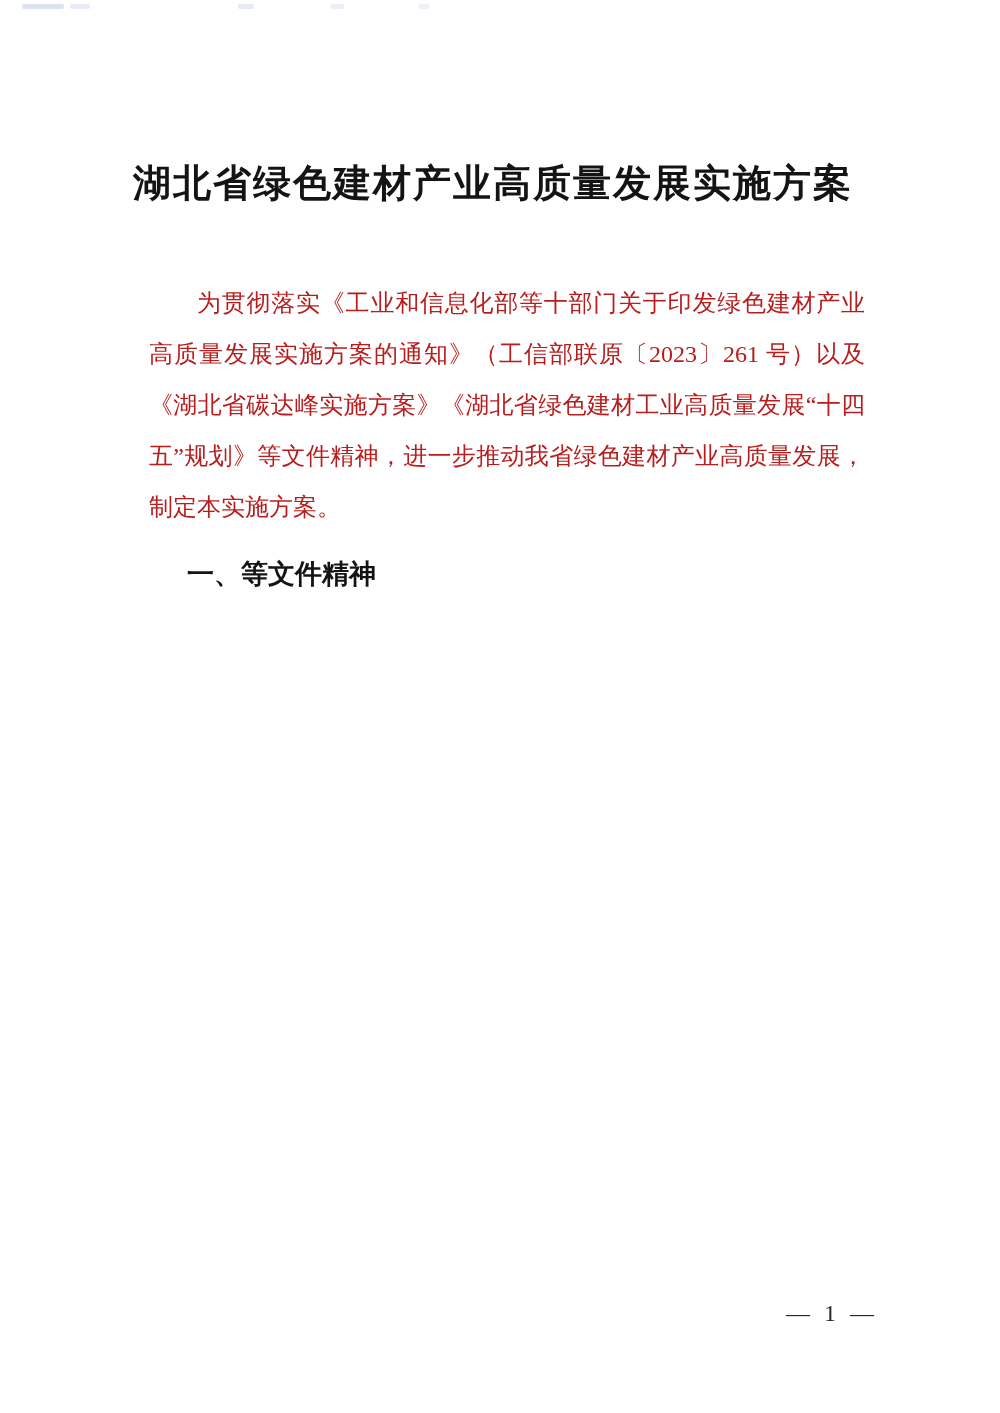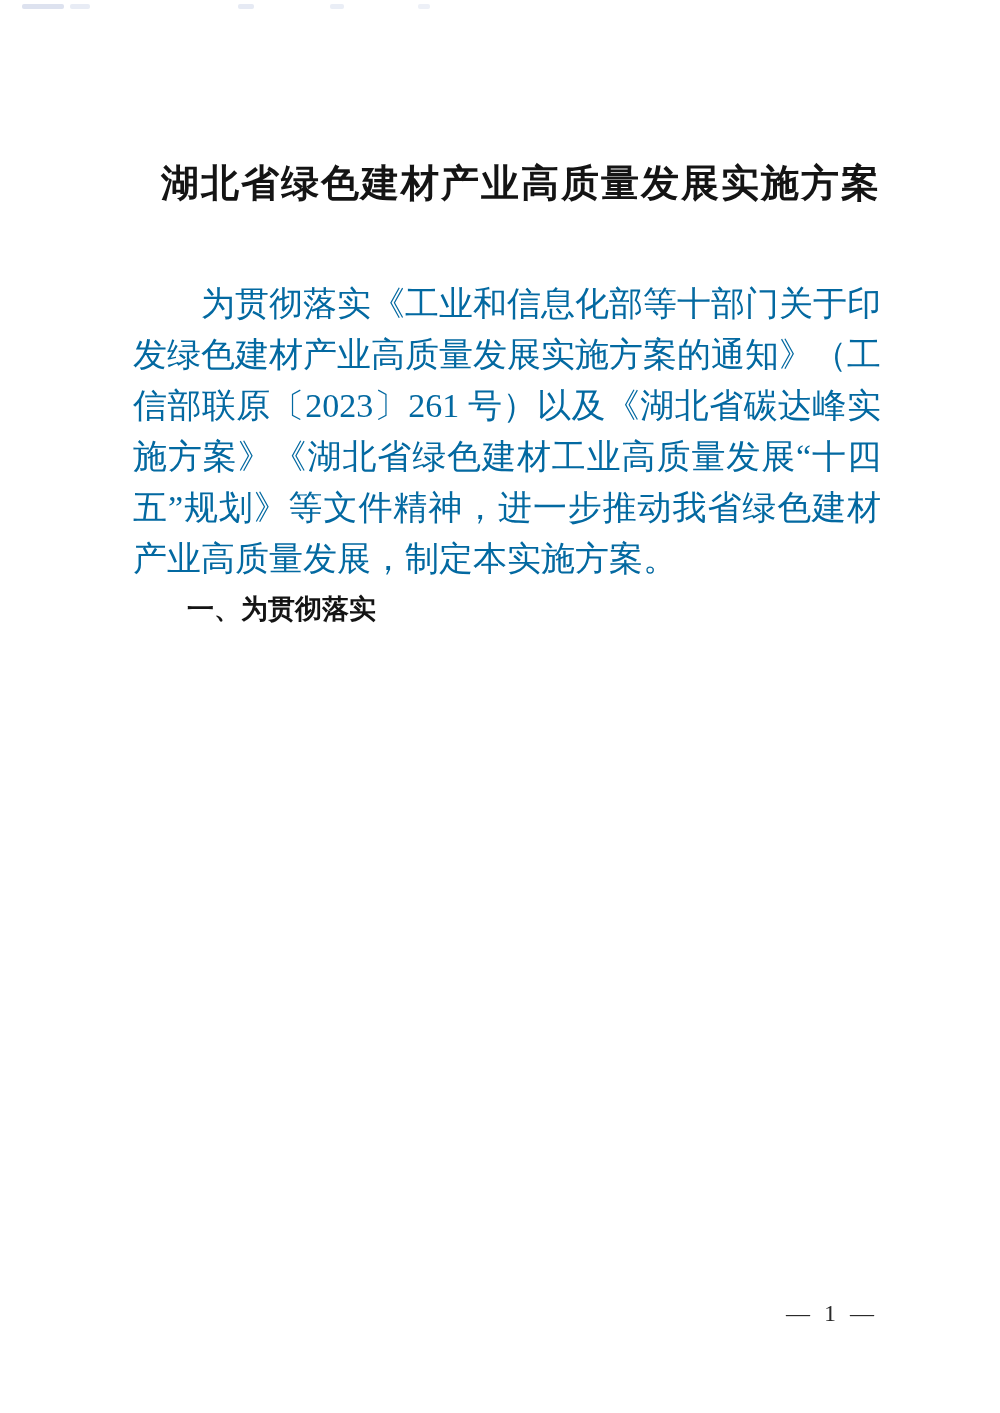--- a/index.html
+++ b/index.html
@@ -35,37 +35,37 @@
     background: #dde2ef;
   }
   .scan-artifacts .m1 { left: 22px;  width: 42px; }
   .scan-artifacts .m2 { left: 70px;  width: 20px; background:#e8ecf5; }
   .scan-artifacts .m3 { left: 238px; width: 16px; background:#e6eaf4; }
   .scan-artifacts .m4 { left: 330px; width: 14px; background:#eaeef6; }
   .scan-artifacts .m5 { left: 418px; width: 12px; background:#edf0f7; }
 
   .doc-title {
     margin: 158px 0 0 0;
-    text-align: right;
+    text-align: left;
     font-family: "Liberation Sans", "DejaVu Sans", sans-serif;
     font-weight: 700;
     font-size: 38px;
     line-height: 50px;
     letter-spacing: 2px;
     color: #141414;
     white-space: nowrap;
   }
   .para {
-    margin: 0;
-    font-size: 34px;
+    margin: 16px;
+    font-size: 24px;
     line-height: 51px;
     text-align: justify;
     text-justify: inter-character;
     text-indent: 2em;
-    color: #0369a1;
+    color: #b91c1c;
     word-break: normal;
   }
   .para.first {
     margin-top: 70px;
   }
   .heading {
     margin: 0;
     font-family: "Liberation Sans", "DejaVu Sans", sans-serif;
     font-weight: 700;
     font-size: 27px;
@@ -93,19 +93,19 @@
   <span class="mark m3"></span>
   <span class="mark m4"></span>
   <span class="mark m5"></span>
 </div>
 
 <div class="page">
   <h1 class="doc-title">湖北省绿色建材产业高质量发展实施方案</h1>
 
   <p class="para first">为贯彻落实《工业和信息化部等十部门关于印发绿色建材产业高质量发展实施方案的通知》（工信部联原〔2023〕261 号）以及《湖北省碳达峰实施方案》《湖北省绿色建材工业高质量发展“十四五”规划》等文件精神，进一步推动我省绿色建材产业高质量发展，制定本实施方案。</p>
 
-  <h2 class="heading">一、为贯彻落实</h2>
+  <h2 class="heading">一、等文件精神</h2>
 
 
 
 </div>
 
 <div class="page-footer">— 1 —</div>
 
 </body></html>

